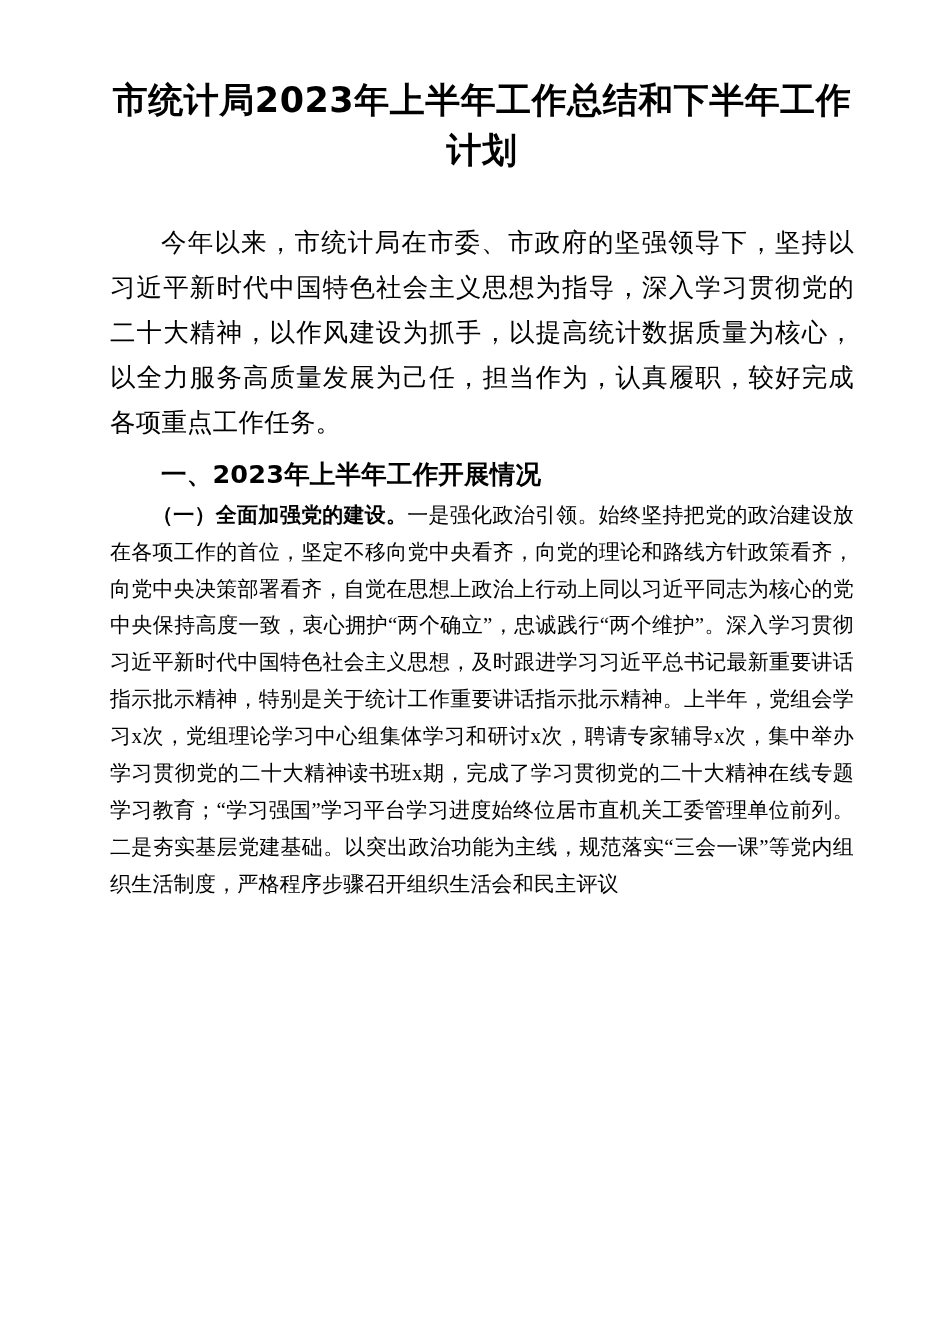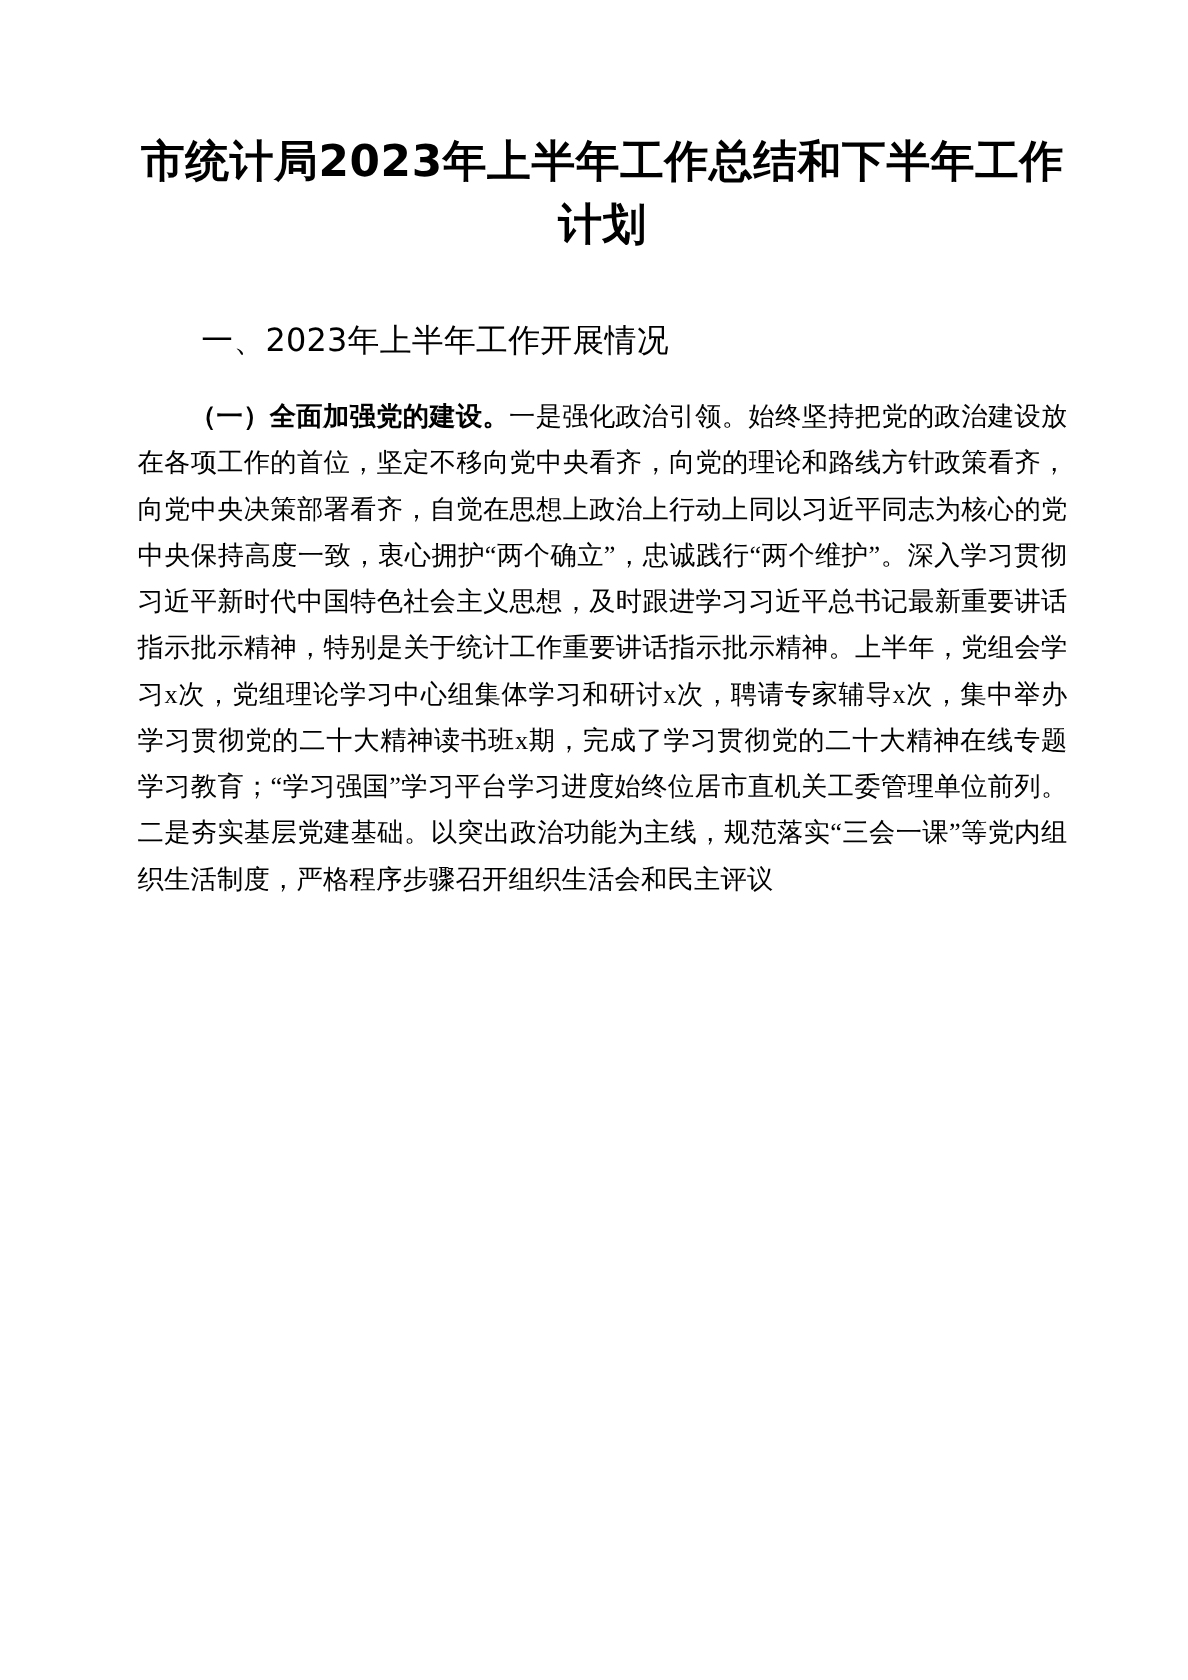--- a/index.html
+++ b/index.html
@@ -11,21 +11,21 @@
     width: 950px;
     height: 1344px;
     font-family: "Liberation Serif", "DejaVu Serif", serif;
     color: #000000;
     overflow: hidden;
   }
   .page {
     box-sizing: border-box;
     width: 950px;
     height: 1344px;
-    padding: 106px 96px 40px 110px;
+    padding: 76px 96px 40px 110px;
     background: #ffffff;
   }
   .doc-title {
     font-family: "DejaVu Sans", "Liberation Sans", sans-serif;
     font-weight: bold;
     font-size: 35px;
     line-height: 1.42;
     text-align: center;
     letter-spacing: 0.5px;
     margin: 0 0 46px 0;
@@ -35,24 +35,24 @@
     font-size: 25.5px;
     line-height: 1.76;
     text-align: justify;
     text-justify: inter-ideograph;
     margin: 0 0 3px 0;
     text-indent: 2em;
     letter-spacing: 0.2px;
   }
   .heading-1 {
     font-family: "DejaVu Sans", "Liberation Sans", sans-serif;
-    font-weight: normal;
+    font-weight: bold;
     font-size: 25.5px;
     line-height: 1.76;
-    margin: 6px 0 19px 0;
+    margin: 6px 0 0 0;
     text-indent: 2em;
     letter-spacing: 0.2px;
   }
   .para-strong-lead {
     font-size: 21px;
     line-height: 1.76;
     text-align: justify;
     text-justify: inter-ideograph;
     margin: 0;
     text-indent: 2em;
@@ -63,20 +63,21 @@
     font-weight: bold;
   }
 </style>
 </head>
 <body>
 
 <div class="page">
 
   <h1 class="doc-title">市统计局2023年上半年工作总结和下半年工作计划</h1>
 
+  <p class="para">今年以来，市统计局在市委、市政府的坚强领导下，坚持以习近平新时代中国特色社会主义思想为指导，深入学习贯彻党的二十大精神，以作风建设为抓手，以提高统计数据质量为核心，以全力服务高质量发展为己任，担当作为，认真履职，较好完成各项重点工作任务。</p>
 
   <h2 class="heading-1">一、2023年上半年工作开展情况</h2>
 
   <p class="para-strong-lead">
     <span class="lead">（一）全面加强党的建设。</span><span>一是强化政治引领。始终坚持把党的政治建设放在各项工作的首位，坚定不移向党中央看齐，向党的理论和路线方针政策看齐，向党中央决策部署看齐，自觉在思想上政治上行动上同以习近平同志为核心的党中央保持高度一致，衷心拥护“两个确立”，忠诚践行“两个维护”。深入学习贯彻习近平新时代中国特色社会主义思想，及时跟进学习习近平总书记最新重要讲话指示批示精神，特别是关于统计工作重要讲话指示批示精神。上半年，党组会学习x次，党组理论学习中心组集体学习和研讨x次，聘请专家辅导x次，集中举办学习贯彻党的二十大精神读书班x期，完成了学习贯彻党的二十大精神在线专题学习教育；“学习强国”学习平台学习进度始终位居市直机关工委管理单位前列。二是夯实基层党建基础。以突出政治功能为主线，规范落实“三会一课”等党内组织生活制度，严格程序步骤召开组织生活会和民主评议</span>
   </p>
 
 </div>
 
 </body></html>

